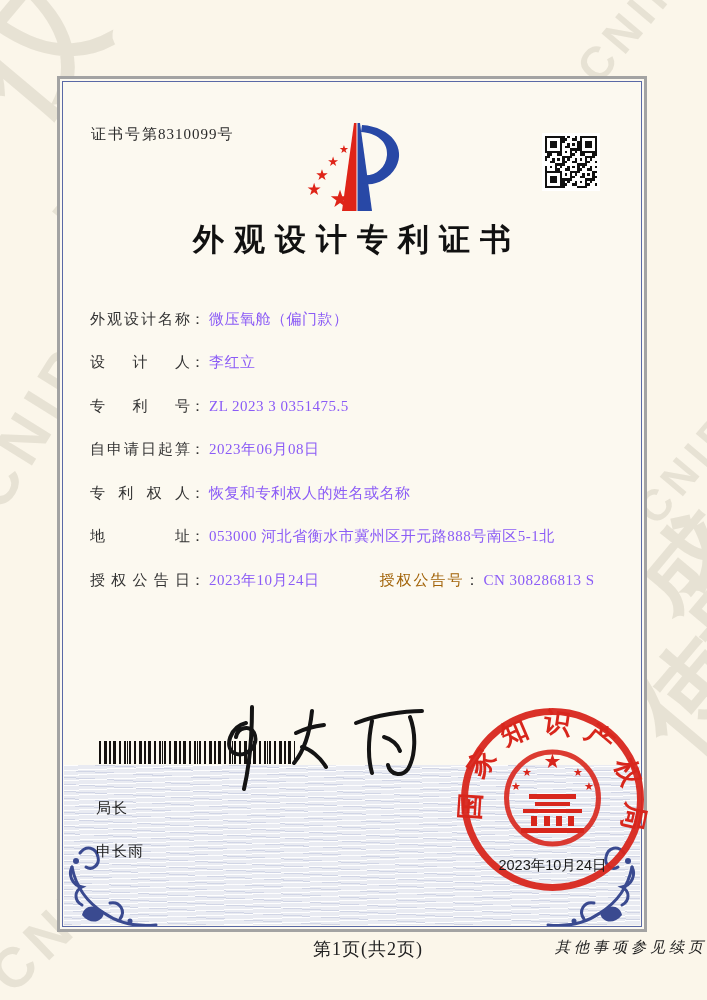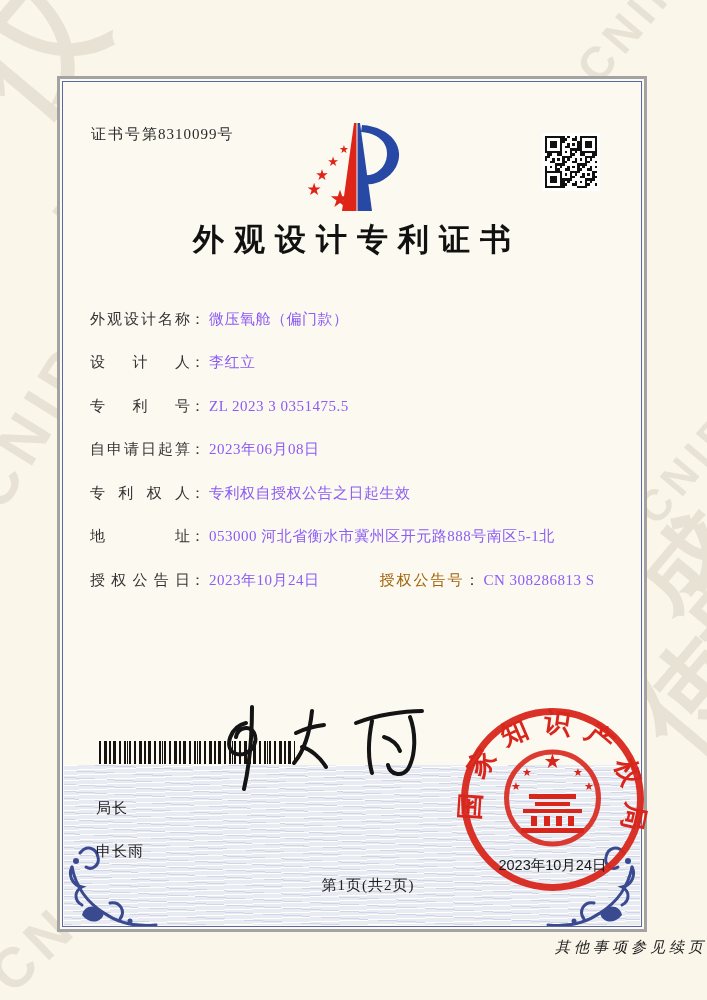--- a/index.html
+++ b/index.html
@@ -113,22 +113,22 @@
 
   .signer { position:absolute; left:36px; top:720px; z-index:5; font-family:"Liberation Sans","DejaVu Sans",sans-serif; }
   .signer .s-title { font-size:15px; color:#1a1a1a; margin-bottom:24px; letter-spacing:1px;}
   .signer .s-name  { font-size:15px; color:#1a1a1a; letter-spacing:1px;}
 
   .signature { position:absolute; left:140px; top:614px; width:250px; height:110px; z-index:5; }
 
   .seal { position:absolute; left:395px; top:623px; width:195px; height:195px; z-index:6; }
 
   .page-indicator {
-    position:absolute; left:0; right:0; top:797px; text-align:center;
-    font-size:15px; color:#222; letter-spacing:1px; z-index:5;margin-left:32px;
+    position:absolute; left:0; right:0; top:858px; text-align:center;
+    font-size:18px; color:#222; letter-spacing:1px; z-index:5;margin-left:32px;
   }
 
   .continuation {
     position:absolute; left:0; right:0; top:938px;
     text-align:right; font-size:15px; letter-spacing:4px;
     font-style:italic; color:#222; z-index:2;
   }
 </style>
 </head>
 <body>
@@ -424,21 +424,21 @@
         <span class="f-value">ZL 2023 3 0351475.5</span>
     </div>
     <div class="field-row">
       <span class="f-label">自申请日起算</span>
         <span class="f-colon">：</span>
         <span class="f-value">2023年06月08日</span>
     </div>
     <div class="field-row">
       <span class="f-label">专利权人</span>
         <span class="f-colon">：</span>
-        <span class="f-value">专利权自授权公告之日起生效</span>
+        <span class="f-value">恢复和专利权人的姓名或名称</span>
     </div>
     <div class="field-row">
       <span class="f-label">地址</span>
         <span class="f-colon">：</span>
         <span class="f-value">053000 河北省衡水市冀州区开元路888号南区5-1北</span>
     </div>
     <div class="field-row">
       <span class="f-label">授权公告日</span>
         <span class="f-colon">：</span>
         <span class="f-value">2023年10月24日</span>

